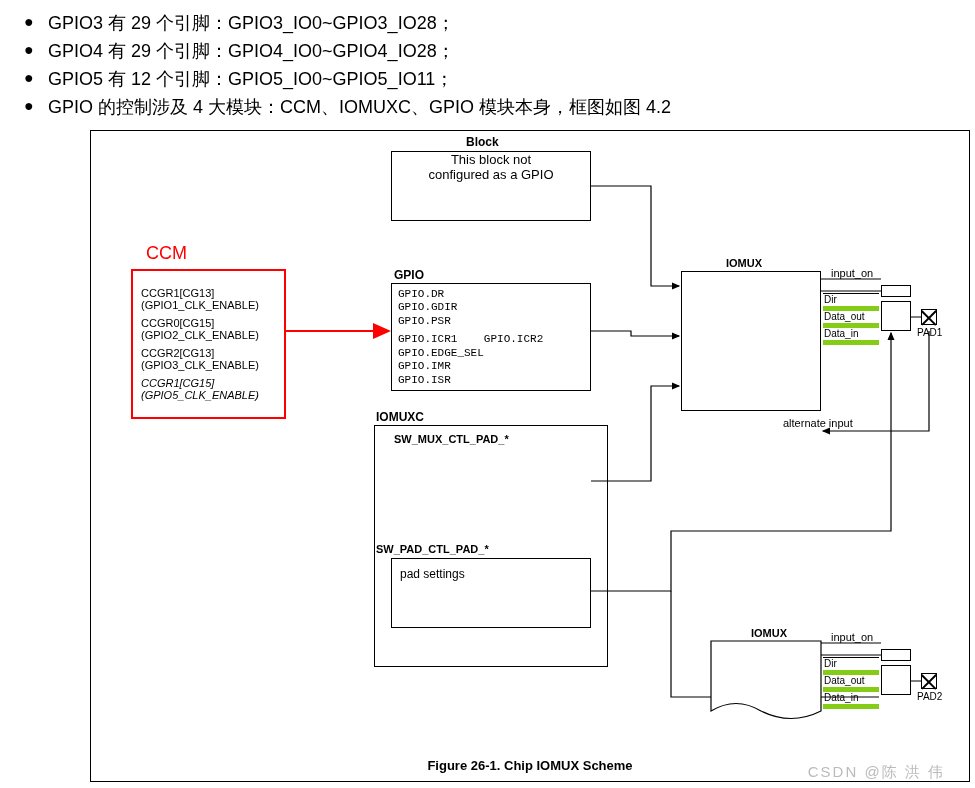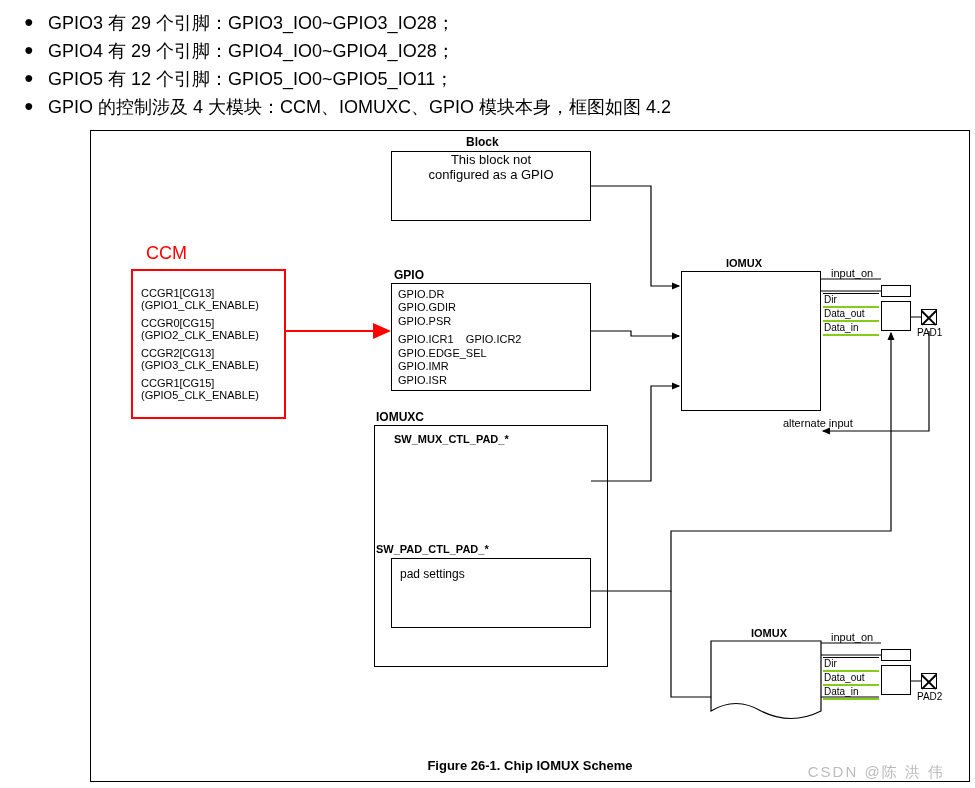--- a/index.html
+++ b/index.html
@@ -57,38 +57,39 @@
   }
   .ccm-box {
     position: absolute;
     border: 2px solid #ff0000;
     box-sizing: border-box;
     padding: 16px 8px;
     font-size: 11px;
     line-height: 1.1;
   }
   .ccm-box div { margin-bottom: 6px; }
-  .ccm-box div:last-child { margin-bottom: 0; }
+  .ccm-box div:last-child { margin-bottom: 0; font-style: italic; }
   .gpio-regs {
     font-size: 11px;
     line-height: 1.25;
     padding: 4px 6px;
+    font-family: Liberation Mono, monospace;
   }
   .iomux-box {
     position: absolute;
     border: 1px solid #000;
     background: #fff;
     box-sizing: border-box;
   }
   .pad-lines {
     position: absolute;
     font-size: 10px;
     line-height: 1.2;
   }
-  .pad-lines span { display:block; border-bottom:2px solid #84cc16; padding:0 1px; }
+  .pad-lines span { display:block; border-bottom:5px solid #84cc16; padding:0 1px; }
   .pad-lines span:first-child { border-top:1px solid #000; }
   .pad-sym {
     position: absolute;
     width: 16px;
     height: 16px;
     border: 1.5px solid #000;
     box-sizing: border-box;
   }
   .pad-sym::before, .pad-sym::after {
     content:"";

